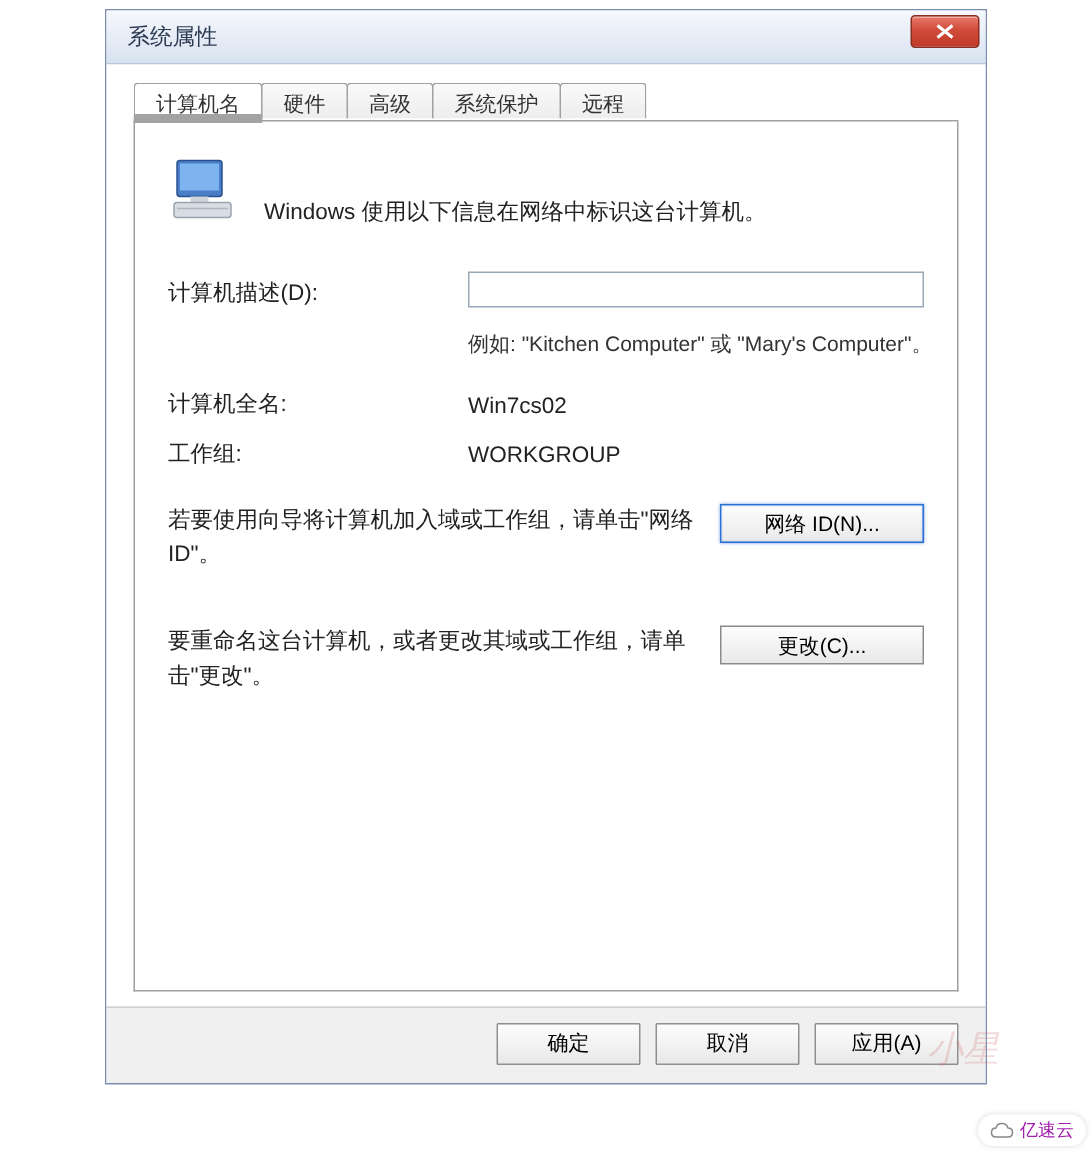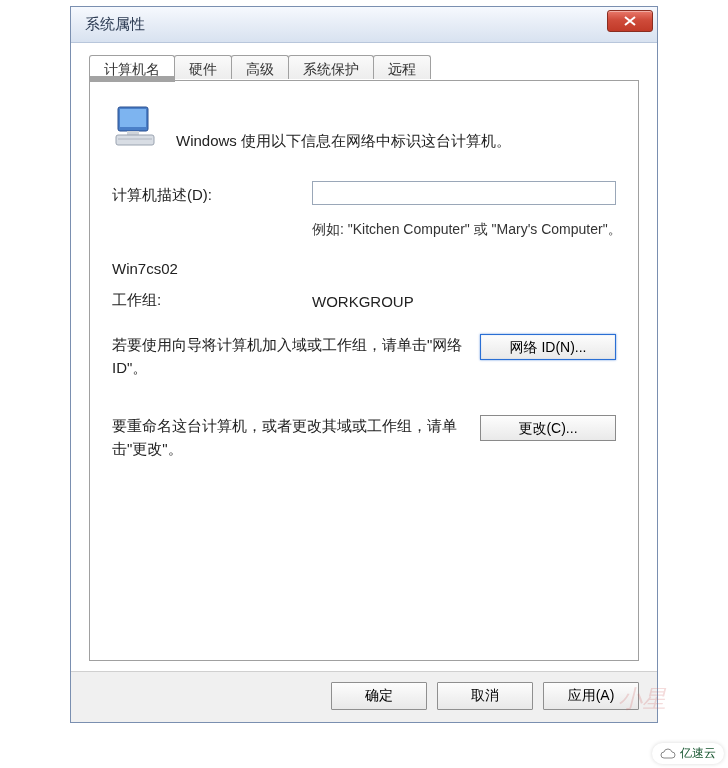--- a/index.html
+++ b/index.html
@@ -191,21 +191,21 @@
   pointer-events: none;
 }
 .cloud-badge {
   position: absolute;
   right: 4px;
   bottom: 4px;
   background: #fff;
   border-radius: 12px;
   padding: 2px 8px;
   font-size: 12px;
-  color: #14532d;
+  color: #a21caf;
   display: flex;
   align-items: center;
   gap: 4px;
   box-shadow: 0 0 4px rgba(0,0,0,0.15);
 }
 </style>
 </head>
 <body>
 
 <div class="window">
@@ -239,20 +239,21 @@
         <div class="intro-text">Windows 使用以下信息在网络中标识这台计算机。</div>
       </div>
 
       <div class="field-row">
         <div class="field-label">计算机描述(D):</div>
         <input class="text-input" type="text" value="" style="">
       </div>
       <div class="example-text">例如: "Kitchen Computer" 或 "Mary's Computer"。</div>
 
       <div class="field-row">
+        <div class="field-label">计算机全名:</div>
         <div class="field-value">Win7cs02</div>
       </div>
 
       <div class="field-row">
         <div class="field-label">工作组:</div>
         <div class="field-value">WORKGROUP</div>
       </div>
 
       <div class="action-row">
         <div class="action-text">若要使用向导将计算机加入域或工作组，请单击"网络 ID"。</div>

